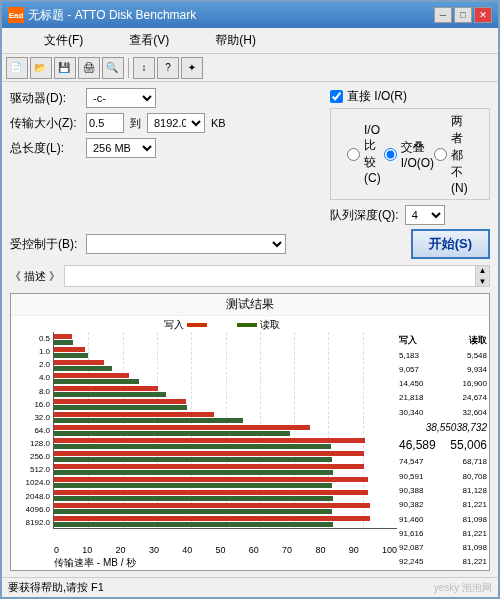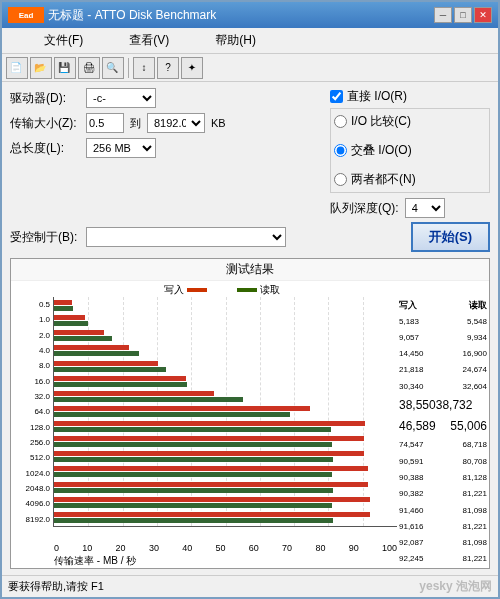--- a/index.html
+++ b/index.html
@@ -29,21 +29,21 @@
       height: 26px;
       flex-shrink: 0;
     }
     .title-bar-left {
       display: flex;
       align-items: center;
       gap: 4px;
       font-size: 12px;
     }
     .title-bar-icon {
-      width: 36px;
+      width: 16px;
       height: 16px;
       background: #ff6600;
       display: flex;
       align-items: center;
       justify-content: center;
       font-size: 8px;
       color: white;
       font-weight: bold;
     }
     .title-bar-buttons {
@@ -146,24 +146,24 @@
       font-size: 12px;
     }
     .radio-row {
       display: flex;
       align-items: center;
       gap: 4px;
       font-size: 12px;
     }
     .radio-group {
       border: 1px solid #ccc;
-      padding: 4px 3px;
-      display: flex;
-      flex-direction: column;
-      gap: 12px;
+      padding: 4px 16px;
+      display: flex;
+      flex-direction: row;
+      gap: 0;
     }
     .queue-row {
       display: flex;
       align-items: center;
       gap: 6px;
       margin-top: 2px;
       font-size: 12px;
     }
     .start-btn {
       background: linear-gradient(to bottom, #e8f0f8, #c8d8ee);
@@ -312,20 +312,29 @@
         </div>
       </div>
     </div>
 
     <div class="form-row">
       <span class="form-label">受控制于(B):</span>
       <select class="form-select" style="width:200px;"></select>
       <button class="start-btn" style="margin-left:auto;">开始(S)</button>
     </div>
 
+    <div style="display:flex; align-items:center; gap:4px; margin-bottom:2px;">
+      <span style="font-size:11px;">《 描述 》</span>
+      <div style="flex:1; height:22px; border:1px solid #ccc; background:white; position:relative;">
+        <div style="position:absolute; right:0; top:0; width:14px; height:100%; background:#e0e0e0; border-left:1px solid #ccc; display:flex; flex-direction:column; justify-content:space-between;">
+          <div style="font-size:8px; text-align:center; cursor:pointer;">▲</div>
+          <div style="font-size:8px; text-align:center; cursor:pointer;">▼</div>
+        </div>
+      </div>
+    </div>
 
     <div class="chart-section">
       <div class="chart-title">
         <span>测试结果</span>
       </div>
       <div style="display:flex; flex:1; overflow:hidden;">
 
         <div style="display:flex; flex-direction:column; flex:1;">
 
           <div style="display:flex; justify-content:center; gap:30px; padding:2px 4px 0 40px; font-size:10px;">
@@ -473,21 +482,21 @@
                 <span>16,900</span>
               </div>
               <div style="display: flex; justify-content: space-between; font-size: 8px; padding: 0px 2px;">
                 <span>21,818</span>
                 <span>24,674</span>
               </div>
               <div style="display: flex; justify-content: space-between; font-size: 8px; padding: 0px 2px;">
                 <span>30,340</span>
                 <span>32,604</span>
               </div>
-              <div style="display: flex; justify-content: flex-start; font-size: 12px; padding: 0px 2px;">
+              <div style="display: flex; justify-content: flex-end; font-size: 10px; padding: 0px 2px; font-style: italic;">
                 <span>38,550</span>
                 <span>38,732</span>
               </div>
               <div style="display: flex; justify-content: space-between; font-size: 12px; padding: 0px 2px;">
                 <span>46,589</span>
                 <span>55,006</span>
               </div>
               <div style="display: flex; justify-content: space-between; font-size: 8px; padding: 0px 2px;">
                 <span>74,547</span>
                 <span>68,718</span>
@@ -522,17 +531,17 @@
               </div>
             </div>
         </div>
       </div>
     </div>
 
   </div>
 
   <div class="status-bar">
     <span>要获得帮助,请按 F1</span>
-    <div style="margin-left:auto; opacity:0.5; font-size:12px; color:#888;font-weight:bold;">
+    <div style="margin-left:auto; opacity:0.5; font-size:10px; color:#888;">
       <span>yesky 泡泡网</span>
     </div>
   </div>
 </div>
 
 </body></html>

